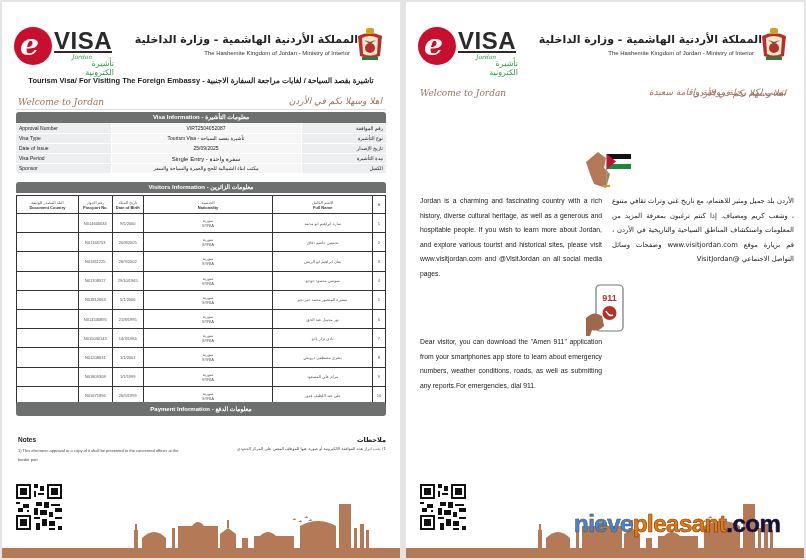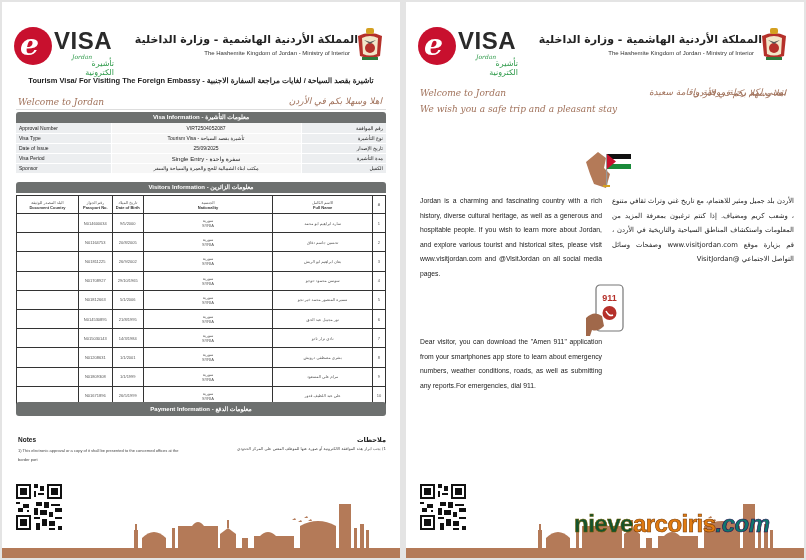--- a/index.html
+++ b/index.html
@@ -6,21 +6,21 @@
   body { width: 806px; height: 560px; background: #e4e4e4; position: relative; overflow: hidden; font-family: "DejaVu Sans", sans-serif; color: #222; }
   .page { position: absolute; top: 2px; width: 398px; height: 556px; background: #fff; overflow: hidden; }
   #page1 { left: 2px; }
   #page2 { left: 406px; }
 
   
   .hdr { position: absolute; left: 0; top: 0; width: 100%; height: 70px; }
   .evisa { position: absolute; left: 12px; top: 25px; width: 100px; height: 40px; }
   .evisa .e-circle { position: absolute; left: 0; top: 0; width: 38px; height: 38px; border-radius: 50%; background: #c8102e; }
   .evisa .e-letter { position: absolute; left: 6px; top: 2px; font: italic bold 30px "DejaVu Serif", serif; color: #fff; line-height: 32px; }
-  .evisa .visa-word { position: absolute; left: 40px; top: 1px; font: bold 24px "Liberation Sans", sans-serif; color: #2a2a2a; letter-spacing: 0.5px; line-height: 26px; }
+  .evisa .visa-word { position: absolute; left: 40px; top: 1px; font: bold 24px "Liberation Sans", sans-serif; color: #2a2a2a; letter-spacing: 0.5px; line-height: 26px; text-decoration: underline; }
   .evisa .jordan-word { position: absolute; left: 58px; top: 26px; font: italic 6px "DejaVu Serif", serif; color: #2e9a4a; }
   .evisa .ar-word { position: absolute; left: 50px; top: 32px; font: 8px "DejaVu Sans", sans-serif; color: #2e9a4a; direction: rtl; }
   .ministry-ar { position: absolute; right: 42px; top: 31px; font: bold 11px "DejaVu Sans", sans-serif; direction: rtl; color: #222; }
   .ministry-en { position: absolute; right: 50px; top: 48px; font: 6px "Liberation Sans", sans-serif; color: #333; }
   .crest { position: absolute; right: 16px; top: 24px; width: 28px; height: 36px; }
 
   .visa-title { position: absolute; left: 14px; right: 14px; top: 74px; font: bold 7.5px "Liberation Sans", sans-serif; text-align: center; color: #222; }
   .welcome-en { position: absolute; left: 16px; top: 95px; font: italic 9px "DejaVu Serif", serif; color: #a0715a; }
   .welcome-ar { position: absolute; right: 18px; top: 94px; font: italic 9px "DejaVu Serif", serif; color: #a0715a; direction: rtl; }
   .sep-line { position: absolute; left: 14px; right: 14px; top: 107px; height: 1px; background: #ddd; }
@@ -51,23 +51,23 @@
   
   .wish-en { position: absolute; left: 14px; top: 102px; font: italic 9px "DejaVu Serif", serif; color: #a0715a; }
   .wish-ar { position: absolute; right: 18px; top: 85px; font: italic 9px "DejaVu Serif", serif; color: #a0715a; direction: rtl; }
   .p2-welcome-en { position: absolute; left: 14px; top: 86px; font: italic 9px "DejaVu Serif", serif; color: #a0715a; }
   .p2-welcome-ar { position: absolute; right: 18px; top: 86px; font: italic 9px "DejaVu Serif", serif; color: #a0715a; direction: rtl; }
   .map-flag { position: absolute; left: 178px; top: 146px; width: 48px; height: 44px; }
   .para-en { position: absolute; left: 14px; width: 182px; font: 6.8px "Liberation Sans", sans-serif; line-height: 14.5px; text-align: justify; color: #222; }
   .para-ar { position: absolute; left: 206px; width: 182px; font: 6.8px "DejaVu Sans", sans-serif; line-height: 14.5px; direction: rtl; text-align: justify; color: #222; }
   .phone911 { position: absolute; left: 180px; top: 282px; width: 40px; height: 52px; }
   .watermark { position: absolute; left: 168px; top: 508px; font: bold 24px "Liberation Sans", sans-serif; letter-spacing: -0.5px; }
-  .watermark .w1 { color: #14532d; -webkit-text-stroke: 0.6px #6a5a00; }
+  .watermark .w1 { color: #3b82f6; -webkit-text-stroke: 0.6px #6a5a00; }
   .watermark .w2 { color: #e07a10; -webkit-text-stroke: 0.6px #7a3a00; }
-  .watermark .w3 { color: #0f766e; font-style: italic; -webkit-text-stroke: 0.6px #2a0a50; }
+  .watermark .w3 { color: #0f172a; -webkit-text-stroke: 0.6px #2a0a50; }
 </style>
 </head>
 <body>
 
 <div class="page" id="page1">
   <div class="hdr">
     <div class="evisa">
       <div class="e-circle"></div>
       <span class="e-letter">e</span>
       <span class="visa-word">VISA</span>
@@ -325,21 +325,20 @@
       <rect x="10" y="2" width="8" height="6" rx="2" fill="#d4a020"></rect>
       <path d="M6 12 Q14 8 22 12 L21 28 Q14 31 7 28 Z" fill="#f2e6c8"></path>
       <circle cx="14" cy="22" r="5" fill="#b5302a"></circle>
       <path d="M8 14 L14 18 L20 14 L14 16 Z" fill="#555"></path>
       <rect x="6" y="31" width="16" height="3" fill="#2e7a3a"></rect>
     </svg>
   </div>
 
   <div class="p2-welcome-en">Welcome to Jordan</div>
   <div class="p2-welcome-ar">اهلا وسهلا بكم في الأردن</div>
-  <div class="wish-en">We wish you a safe trip and a pleasant stay</div>
   <div class="wish-ar">نتمنى لكم رحلة موفقة واقامة سعيدة</div>
 
   <svg class="map-flag" viewBox="0 0 48 44">
     <path d="M2 14 L14 4 L22 10 L20 20 L26 26 L22 40 L10 36 L6 26 Z" fill="#b47a58"></path>
     <rect x="22" y="6" width="1.2" height="32" fill="#999"></rect>
     <rect x="19" y="37" width="7" height="2" fill="#d4a020"></rect>
     <rect x="23" y="6" width="24" height="5" fill="#111"></rect>
     <rect x="23" y="11" width="24" height="5" fill="#fff"></rect>
     <rect x="23" y="16" width="24" height="5" fill="#1a8a3a"></rect>
     <path d="M23 6 L32 13.5 L23 21 Z" fill="#c8102e"></path>
@@ -380,15 +379,15 @@
       <path d="M298 58 V36 Q316 26 334 36 V58 Z"></path>
       <rect x="337" y="14" width="12" height="44"></rect>
       <rect x="352" y="38" width="3" height="20"></rect>
         <rect x="358" y="34" width="4" height="24"></rect>
         <rect x="364" y="40" width="3" height="18"></rect>
       <path d="M290 30 l3 -2 l1 2 z M296 32 l3 -2 l1 2 z M302 28 l3 -2 l1 2 z M306 31 l3 -2 l1 2 z"></path>
     </g>
   </svg>
 
   <div class="watermark">
-    <span class="w1">nieve</span><span class="w2">arcoiris</span><span class="w3">.com</span>
+    <span class="w1">nieve</span><span class="w2">pleasant</span><span class="w3">.com</span>
   </div>
 </div>
 
 </body></html>

